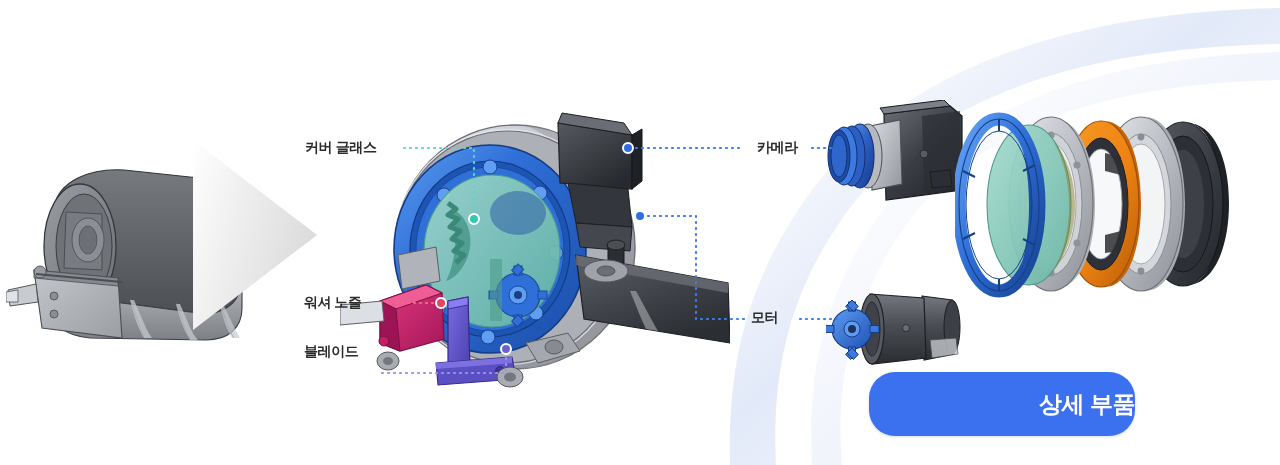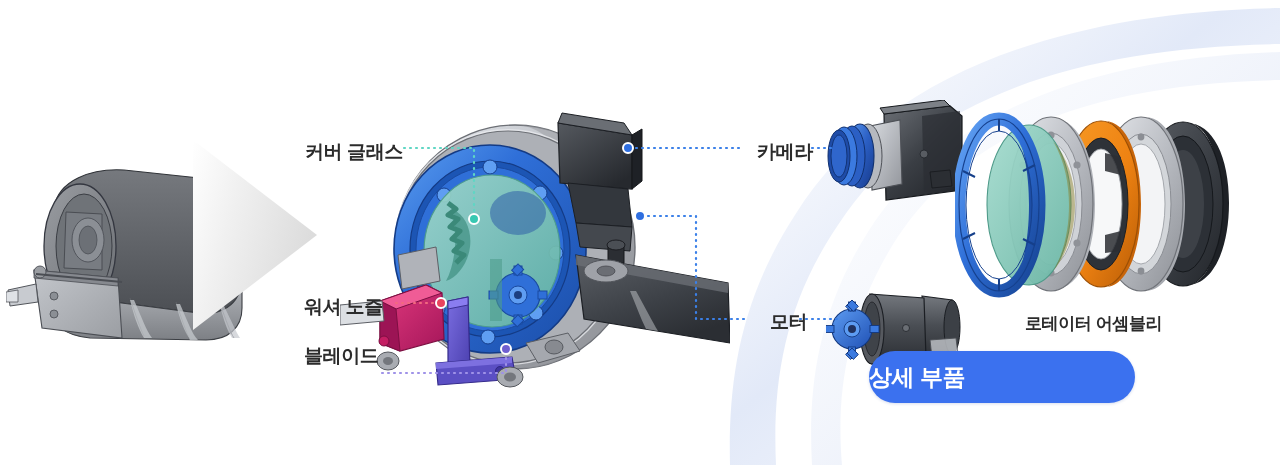--- a/index.html
+++ b/index.html
@@ -30,48 +30,48 @@
     font-size: 33px;
     font-weight: bold;
     letter-spacing: -1px;
     color: #1b1b1b;
     white-space: nowrap;
   }
 
   
   .label {
     position: absolute;
-    font-size: 19px;
+    font-size: 14px;
     font-weight: bold;
     color: #2b2b2b;
     white-space: nowrap;
     letter-spacing: -0.4px;
   }
   #label-cover-glass { left: 305px; top: 139px; }
   #label-washer      { left: 304px; top: 294px; font-family: Liberation Serif, serif; }
   #label-blade       { left: 304px; top: 343px; }
   #label-camera      { left: 757px; top: 139px; }
-  #label-motor       { left: 770px; top: 309px; }
+  #label-motor       { left: 751px; top: 309px; }
   #label-rotator     { left: 1025px; top: 312px; font-size: 17px; }
 
   
   .leader { position: absolute; pointer-events: none; }
 
   
   #detail-parts-button {
     position: absolute;
-    left: 869px; top: 351px;
-    width: 266px; height: 52px;
+    left: 869px; top: 372px;
+    width: 266px; height: 64px;
     border-radius: 26px;
     background: #3b71ef;
     border: none;
     cursor: pointer;
     display: flex;
     align-items: center;
-    justify-content: flex-start;
+    justify-content: flex-end;
     box-shadow: 0 1px 3px rgba(40,70,160,0.18);
   }
   #detail-parts-button .btn-text {
     color: #ffffff;
     font-size: 23px;
     font-weight: bold;
     letter-spacing: -0.5px;
   }
 
   
@@ -478,19 +478,18 @@
     <path d="M642,216 L696,216 L696,319 L744,319" fill="none" stroke="#3b80e8" stroke-width="2.2" stroke-linecap="round" stroke-dasharray="1 5"></path>
     <circle cx="640" cy="216" r="5" fill="#2f6fe0" stroke="#ffffff" stroke-width="2"></circle>
     <path d="M800,319 L840,319" fill="none" stroke="#3b80e8" stroke-width="2.2" stroke-linecap="round" stroke-dasharray="1 5"></path>
   </svg>
 
   <div class="label" id="label-cover-glass">커버 글래스</div>
   <div class="label" id="label-washer">워셔 노즐</div>
   <div class="label" id="label-blade">블레이드</div>
   <div class="label" id="label-camera">카메라</div>
   <div class="label" id="label-motor">모터</div>
-  <div class="label" id="label-rotator">로테이터 어셈블리</div>
 
   <button id="detail-parts-button">
     <span class="btn-text">상세 부품</span>
   </button>
 
 </div>
 
 </body></html>

